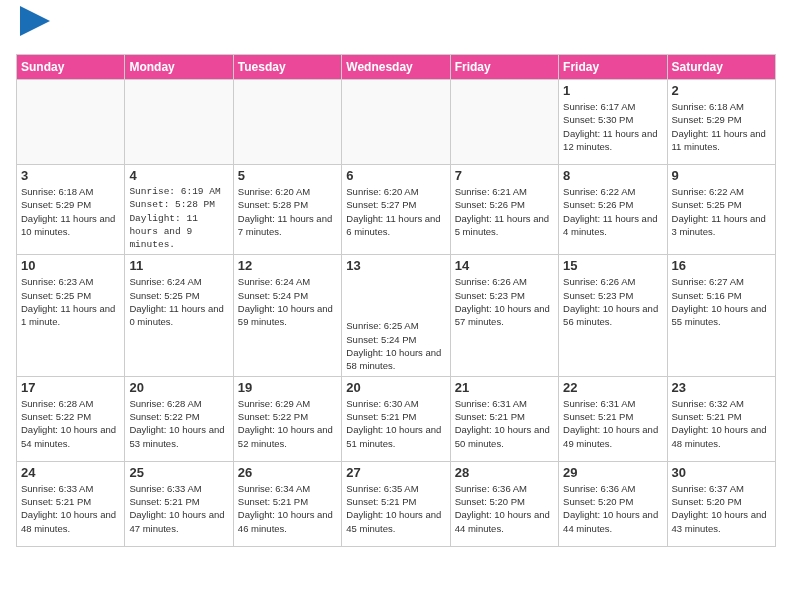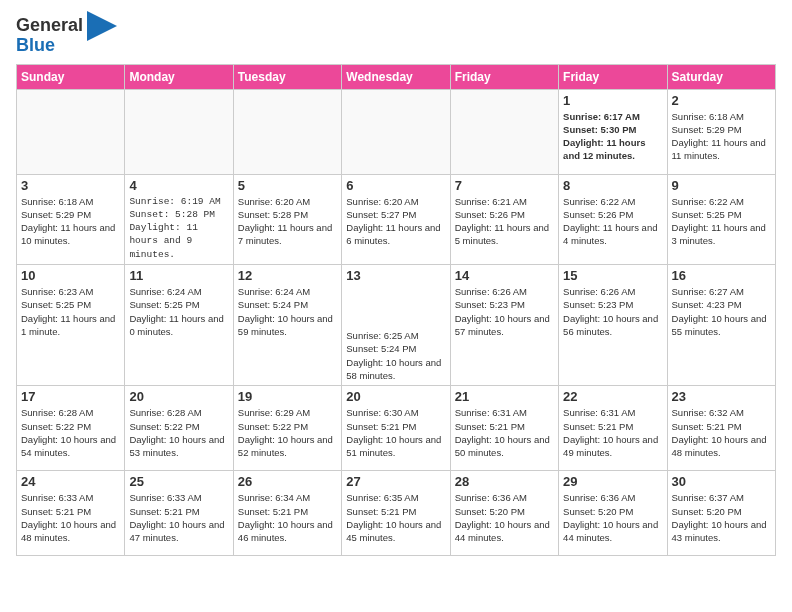--- a/index.html
+++ b/index.html
@@ -85,23 +85,20 @@
     .week-row td {
       height: 85px;
     }
   </style>
 </head>
 <body>
 
 <div class="header-top">
   <div class="logo">
     <div style="display:flex;align-items:center;gap:0px;">
-      <span class="logo-text">
-        <span>General</span><br><span class="blue">Blue</span>
-      </span>
       <svg width="30" height="40" viewBox="0 0 30 40" style="margin-left:4px;margin-top:-10px;">
         <polygon points="0,0 30,15 0,30" fill="#1a6eb5"></polygon>
       </svg>
     </div>
   </div>
   <div class="title-block">
     <div class="main-title"></div>
     <div class="subtitle"></div>
   </div>
 </div>
@@ -120,21 +117,21 @@
   </thead>
   <tbody id="calendar-body">
   <tr class="week-row">
         <td class="empty"></td>
         <td class="empty"></td>
         <td class="empty"></td>
         <td class="empty"></td>
         <td class="empty"></td>
         <td>
           <span class="day-num">1</span>
-          <div class="day-info" style="white-space: pre-line; font-weight: bold;">Sunrise: 6:17 AM
+          <div class="day-info" style="white-space: pre-line;">Sunrise: 6:17 AM
 Sunset: 5:30 PM
 Daylight: 11 hours and 12 minutes.</div>
         </td>
         <td>
           <span class="day-num">2</span>
           <div class="day-info" style="white-space: pre-line;">Sunrise: 6:18 AM
 Sunset: 5:29 PM
 Daylight: 11 hours and 11 minutes.</div>
         </td>
       </tr>
@@ -215,21 +212,21 @@
         </td>
         <td>
           <span class="day-num">15</span>
           <div class="day-info" style="white-space: pre-line;">Sunrise: 6:26 AM
 Sunset: 5:23 PM
 Daylight: 10 hours and 56 minutes.</div>
         </td>
         <td>
           <span class="day-num">16</span>
           <div class="day-info" style="white-space: pre-line;">Sunrise: 6:27 AM
-Sunset: 4:23 PM
+Sunset: 5:16 PM
 Daylight: 10 hours and 55 minutes.</div>
         </td>
       </tr>
       <tr class="week-row">
         <td>
           <span class="day-num">17</span>
           <div class="day-info" style="white-space: pre-line;">Sunrise: 6:28 AM
 Sunset: 5:22 PM
 Daylight: 10 hours and 54 minutes.</div>
         </td>

